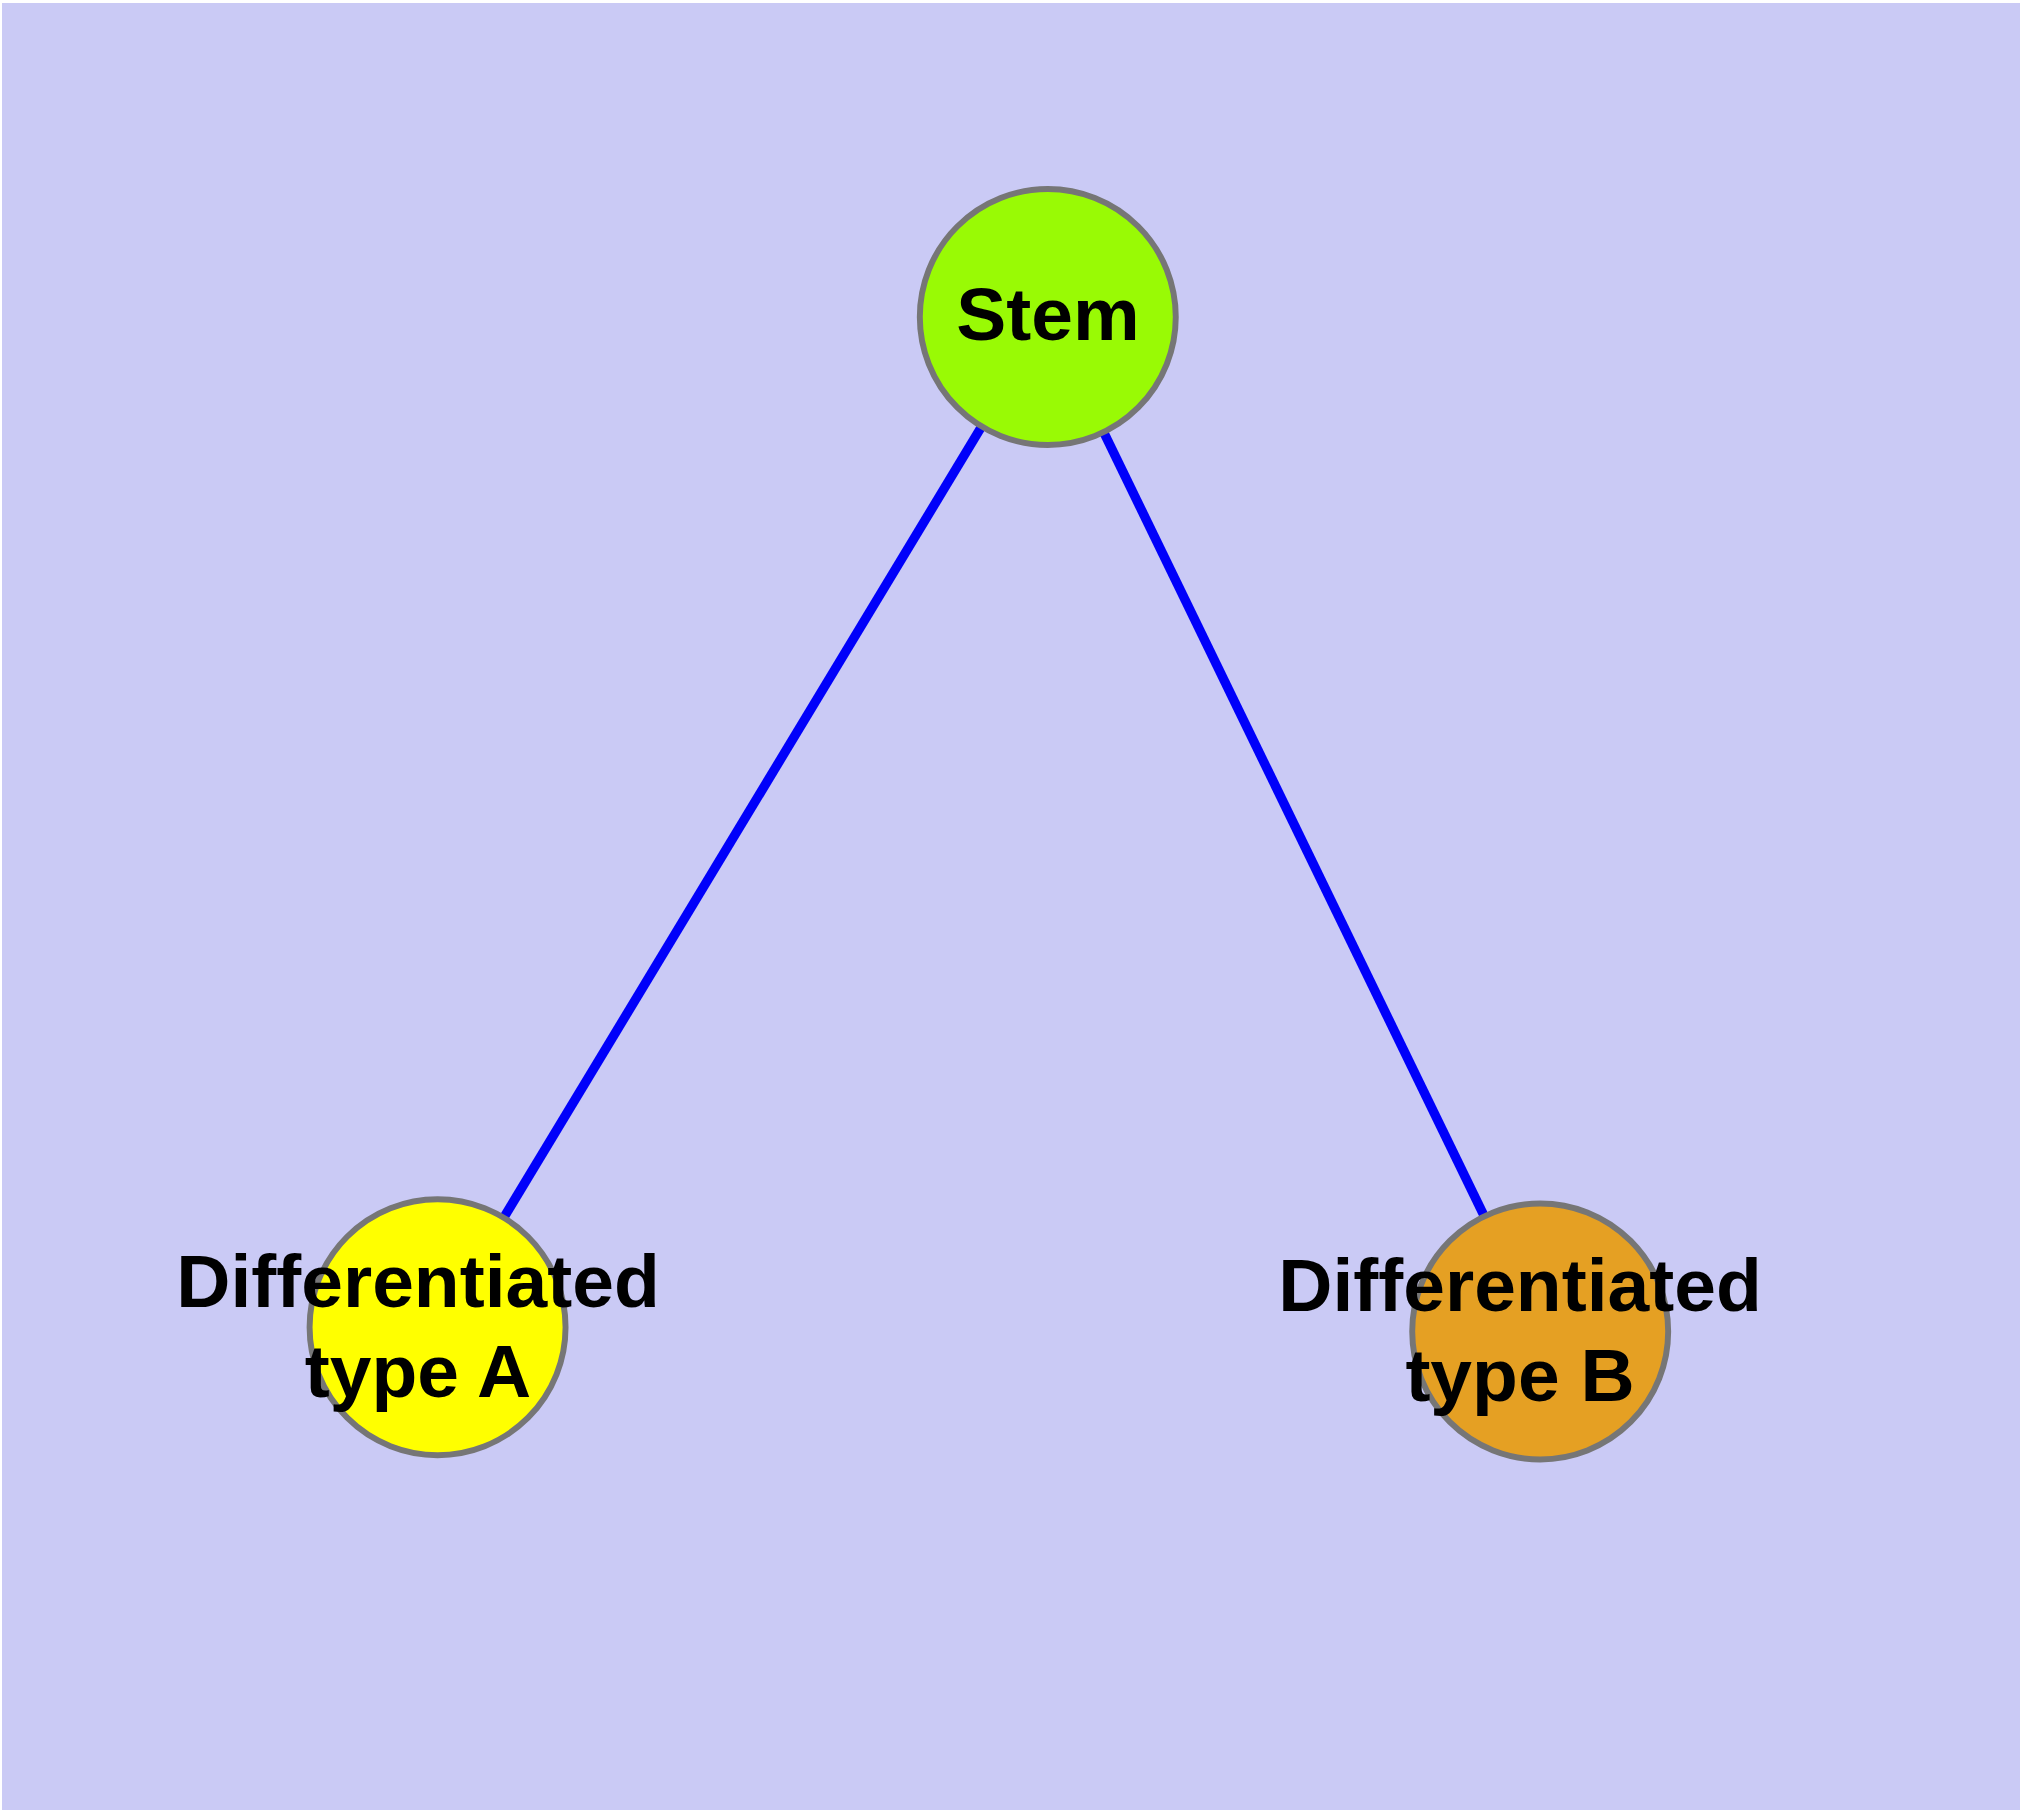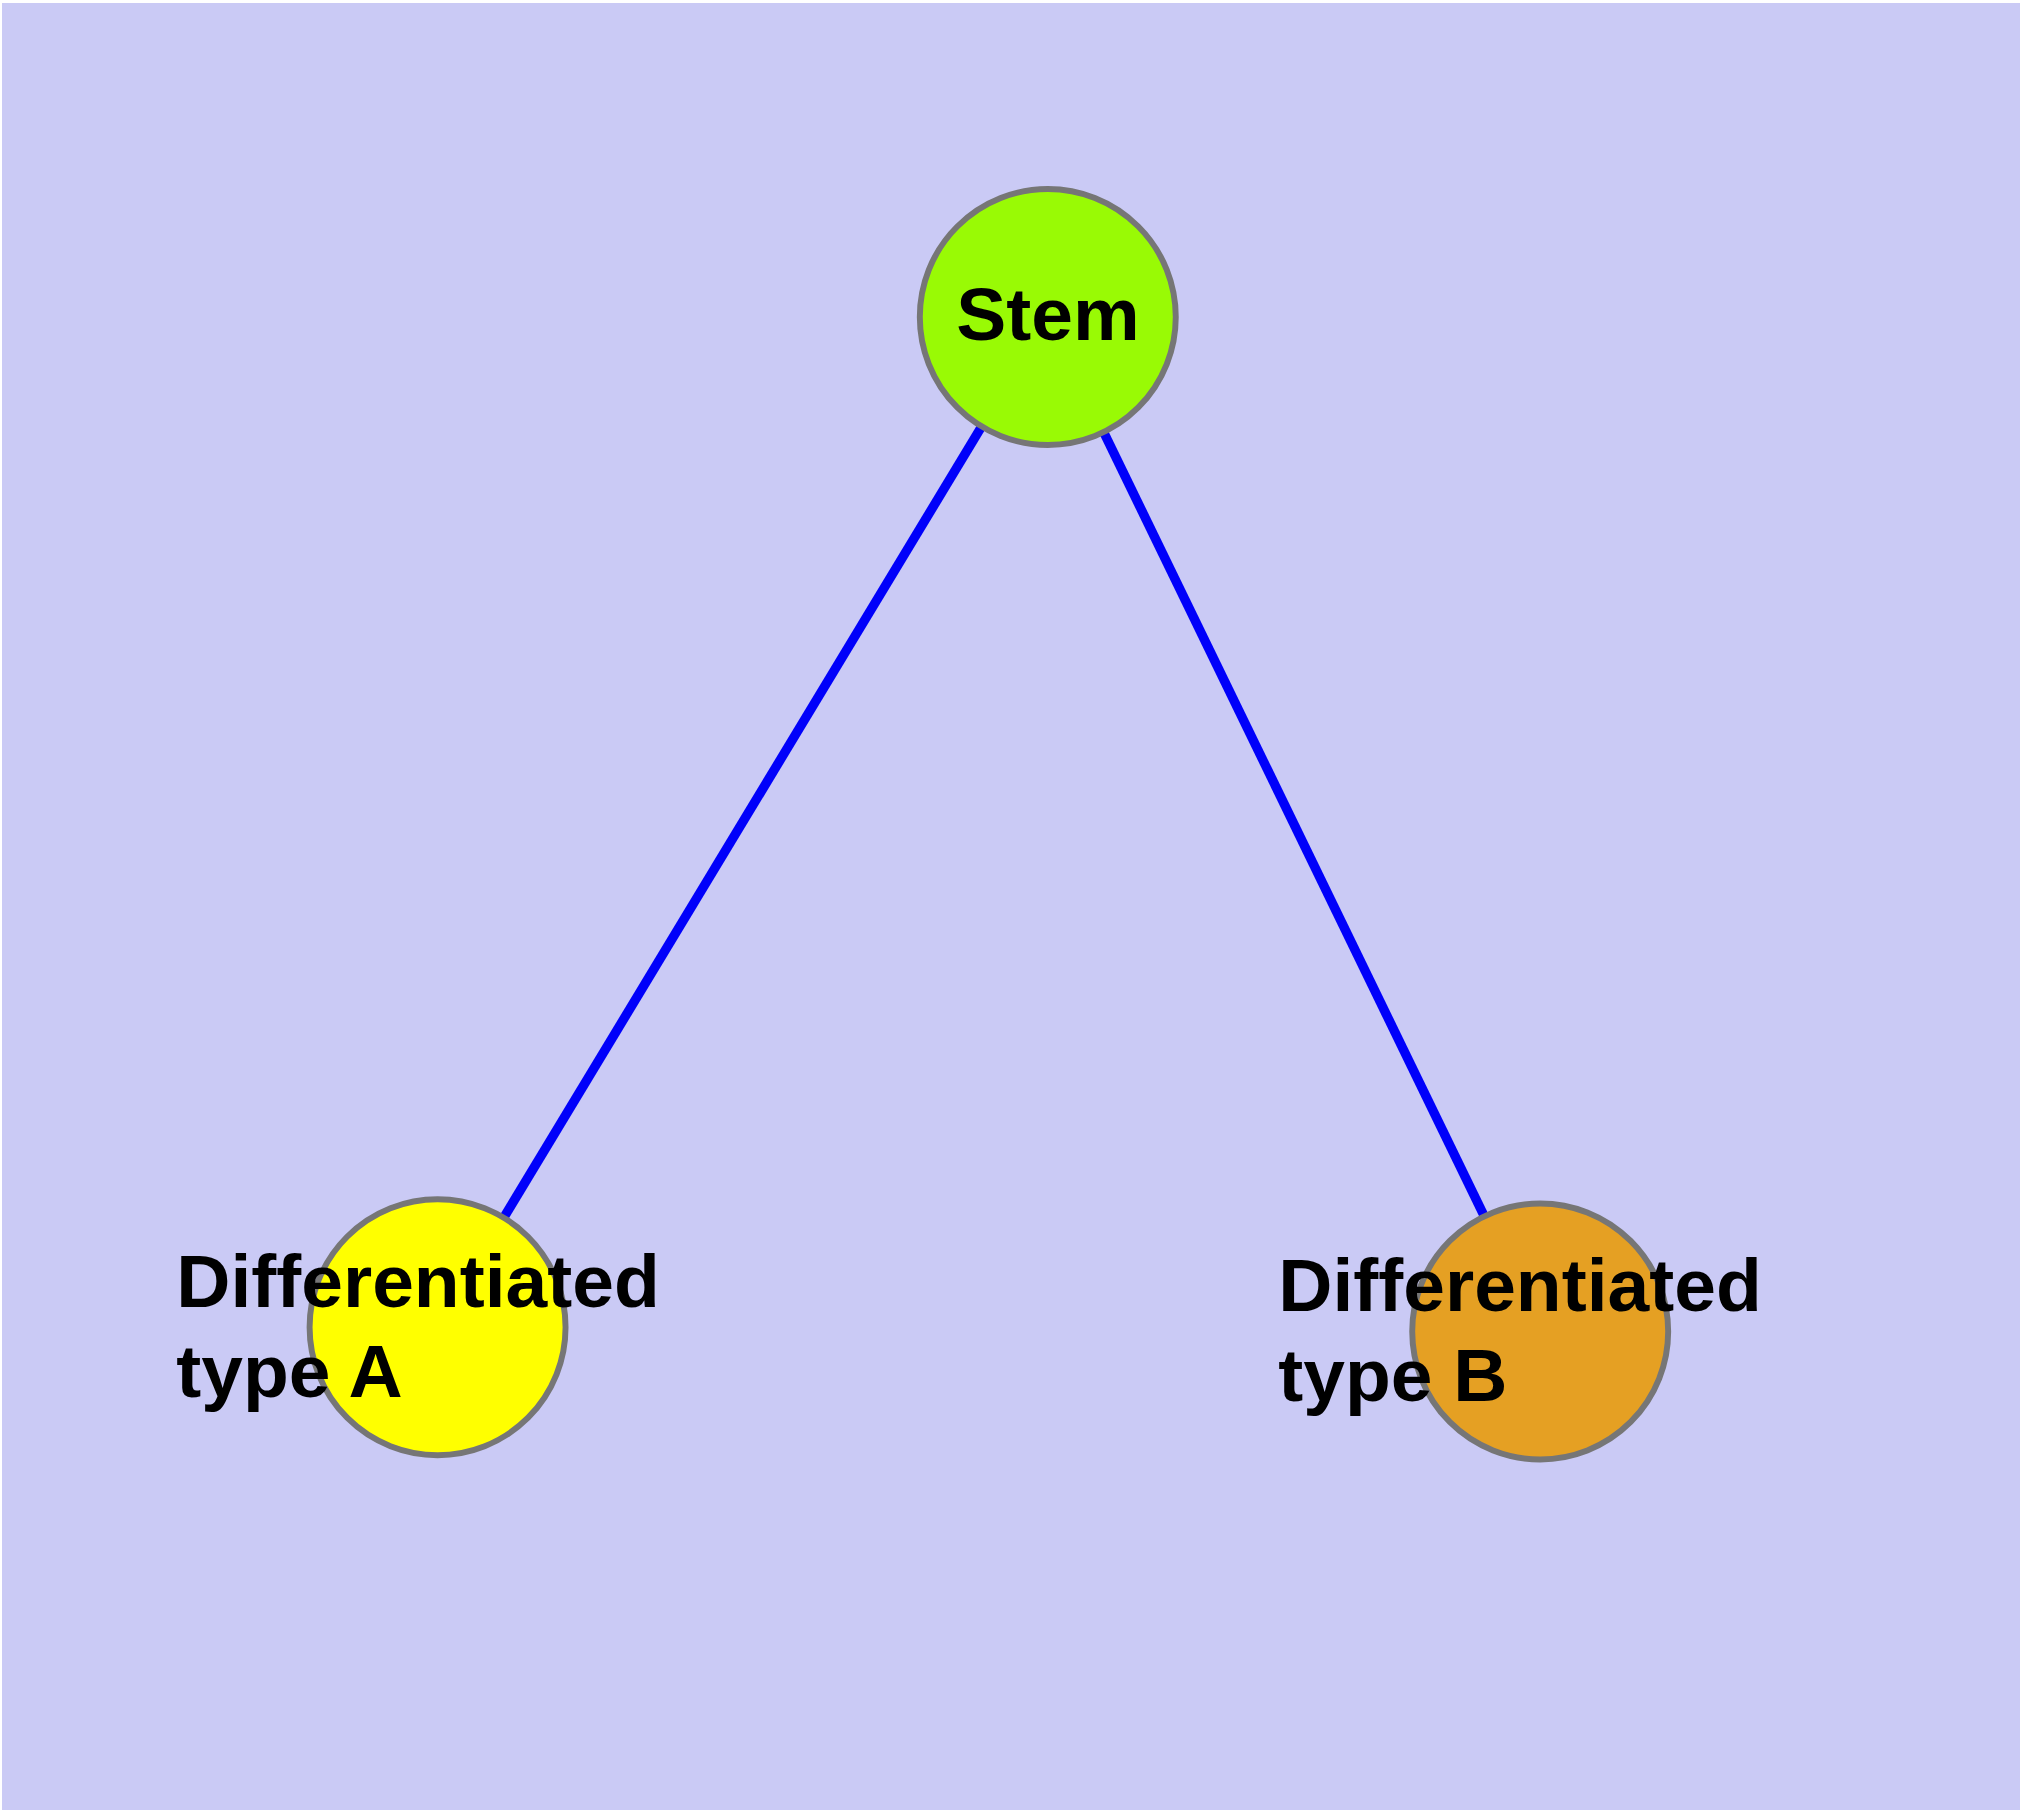--- a/index.html
+++ b/index.html
@@ -31,21 +31,21 @@
     height: 1812px;
     display: block;
   }
   .node-label {
     position: absolute;
     transform: translate(-50%, -50%);
     color: #000000;
     font-weight: bold;
     font-size: 75px;
     line-height: 90px;
-    text-align: left;
+    text-align: center;
     white-space: pre-line;
     letter-spacing: 0;
     user-select: none;
   }
 </style>
 </head>
 <body>
 
 <div class="stage">
 

